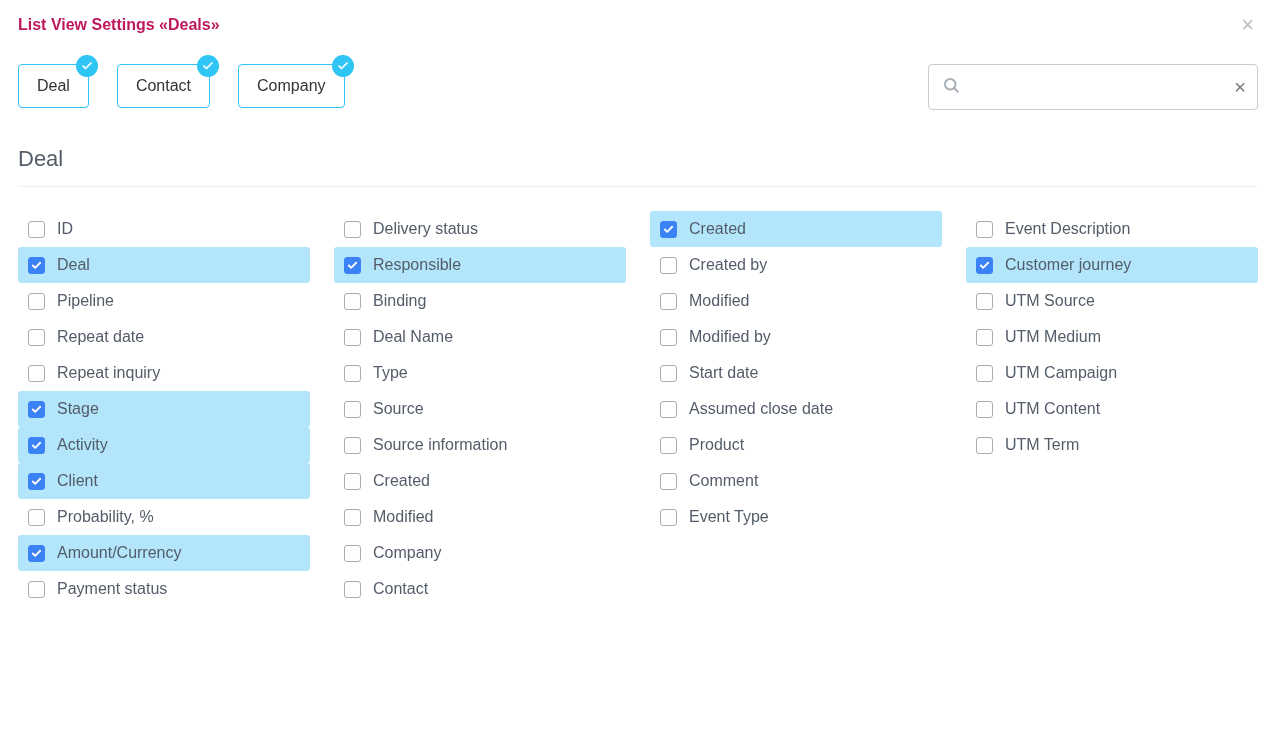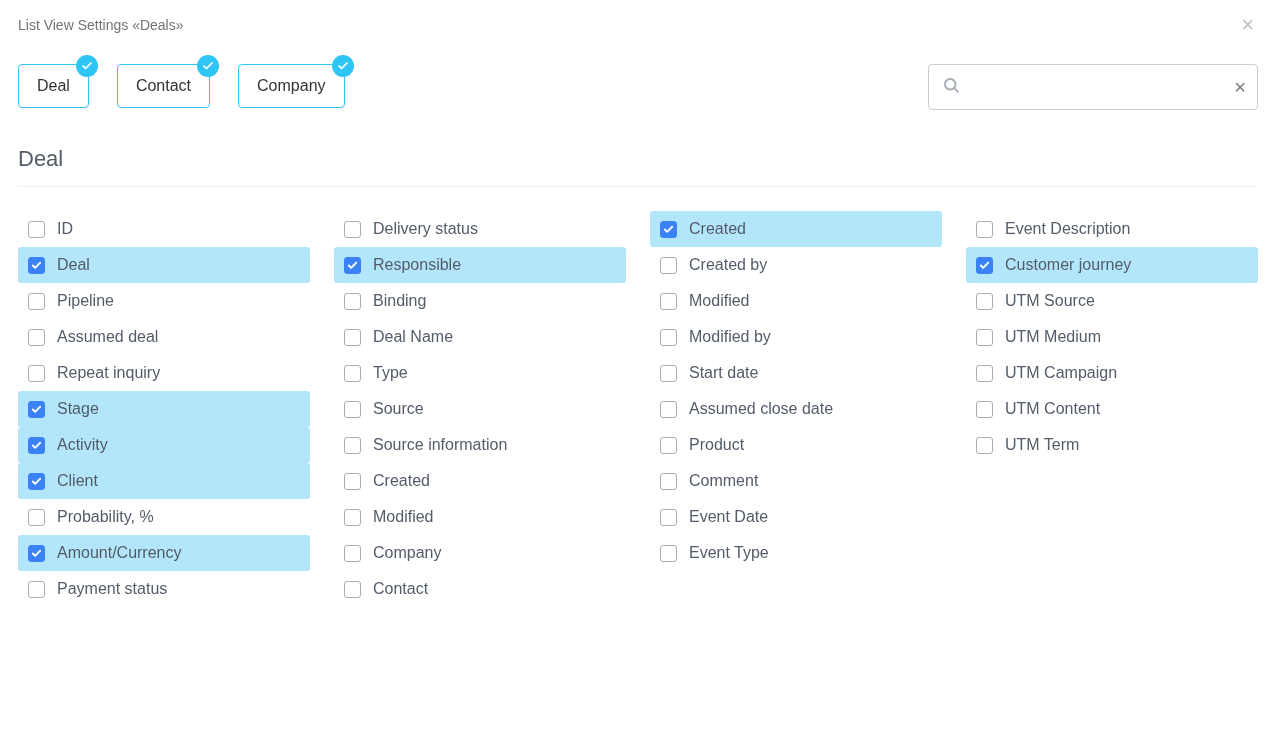--- a/index.html
+++ b/index.html
@@ -9,23 +9,23 @@
     color: #535c69;
     padding: 14px 18px;
     width: 1276px;
   }
   .header-row {
     display: flex;
     align-items: center;
     justify-content: space-between;
   }
   .dialog-title {
-    font-size: 14px;
-    font-weight: 400;
-    color: #737373;
+    font-size: 16px;
+    font-weight: 700;
+    color: #be185d;
   }
   .close-x {
     font-size: 22px;
     color: #b9bec4;
     cursor: pointer;
     padding: 0 4px;
     line-height: 1;
   }
   .tabs-row {
     display: flex;
@@ -195,21 +195,21 @@
           </svg>
         </span>
         <span>Deal</span>
       </div>
       <div class="field-item">
         <span class="cb"></span>
         <span>Pipeline</span>
       </div>
       <div class="field-item">
         <span class="cb"></span>
-        <span>Assumed deal</span>
+        <span>Repeat date</span>
       </div>
       <div class="field-item">
         <span class="cb"></span>
         <span>Repeat inquiry</span>
       </div>
       <div class="field-item checked">
         <span class="cb">
           <svg viewBox="0 0 24 24" fill="none" stroke="#fff" stroke-width="4" stroke-linecap="round" stroke-linejoin="round">
             <polyline points="20 6 9 17 4 12"></polyline>
           </svg>
@@ -331,24 +331,20 @@
       <div class="field-item">
         <span class="cb"></span>
         <span>Product</span>
       </div>
       <div class="field-item">
         <span class="cb"></span>
         <span>Comment</span>
       </div>
       <div class="field-item">
         <span class="cb"></span>
-        <span>Event Date</span>
-      </div>
-      <div class="field-item">
-        <span class="cb"></span>
         <span>Event Type</span>
       </div>
     </div>
     <div class="col">
       <div class="field-item">
         <span class="cb"></span>
         <span>Event Description</span>
       </div>
       <div class="field-item checked">
         <span class="cb">

